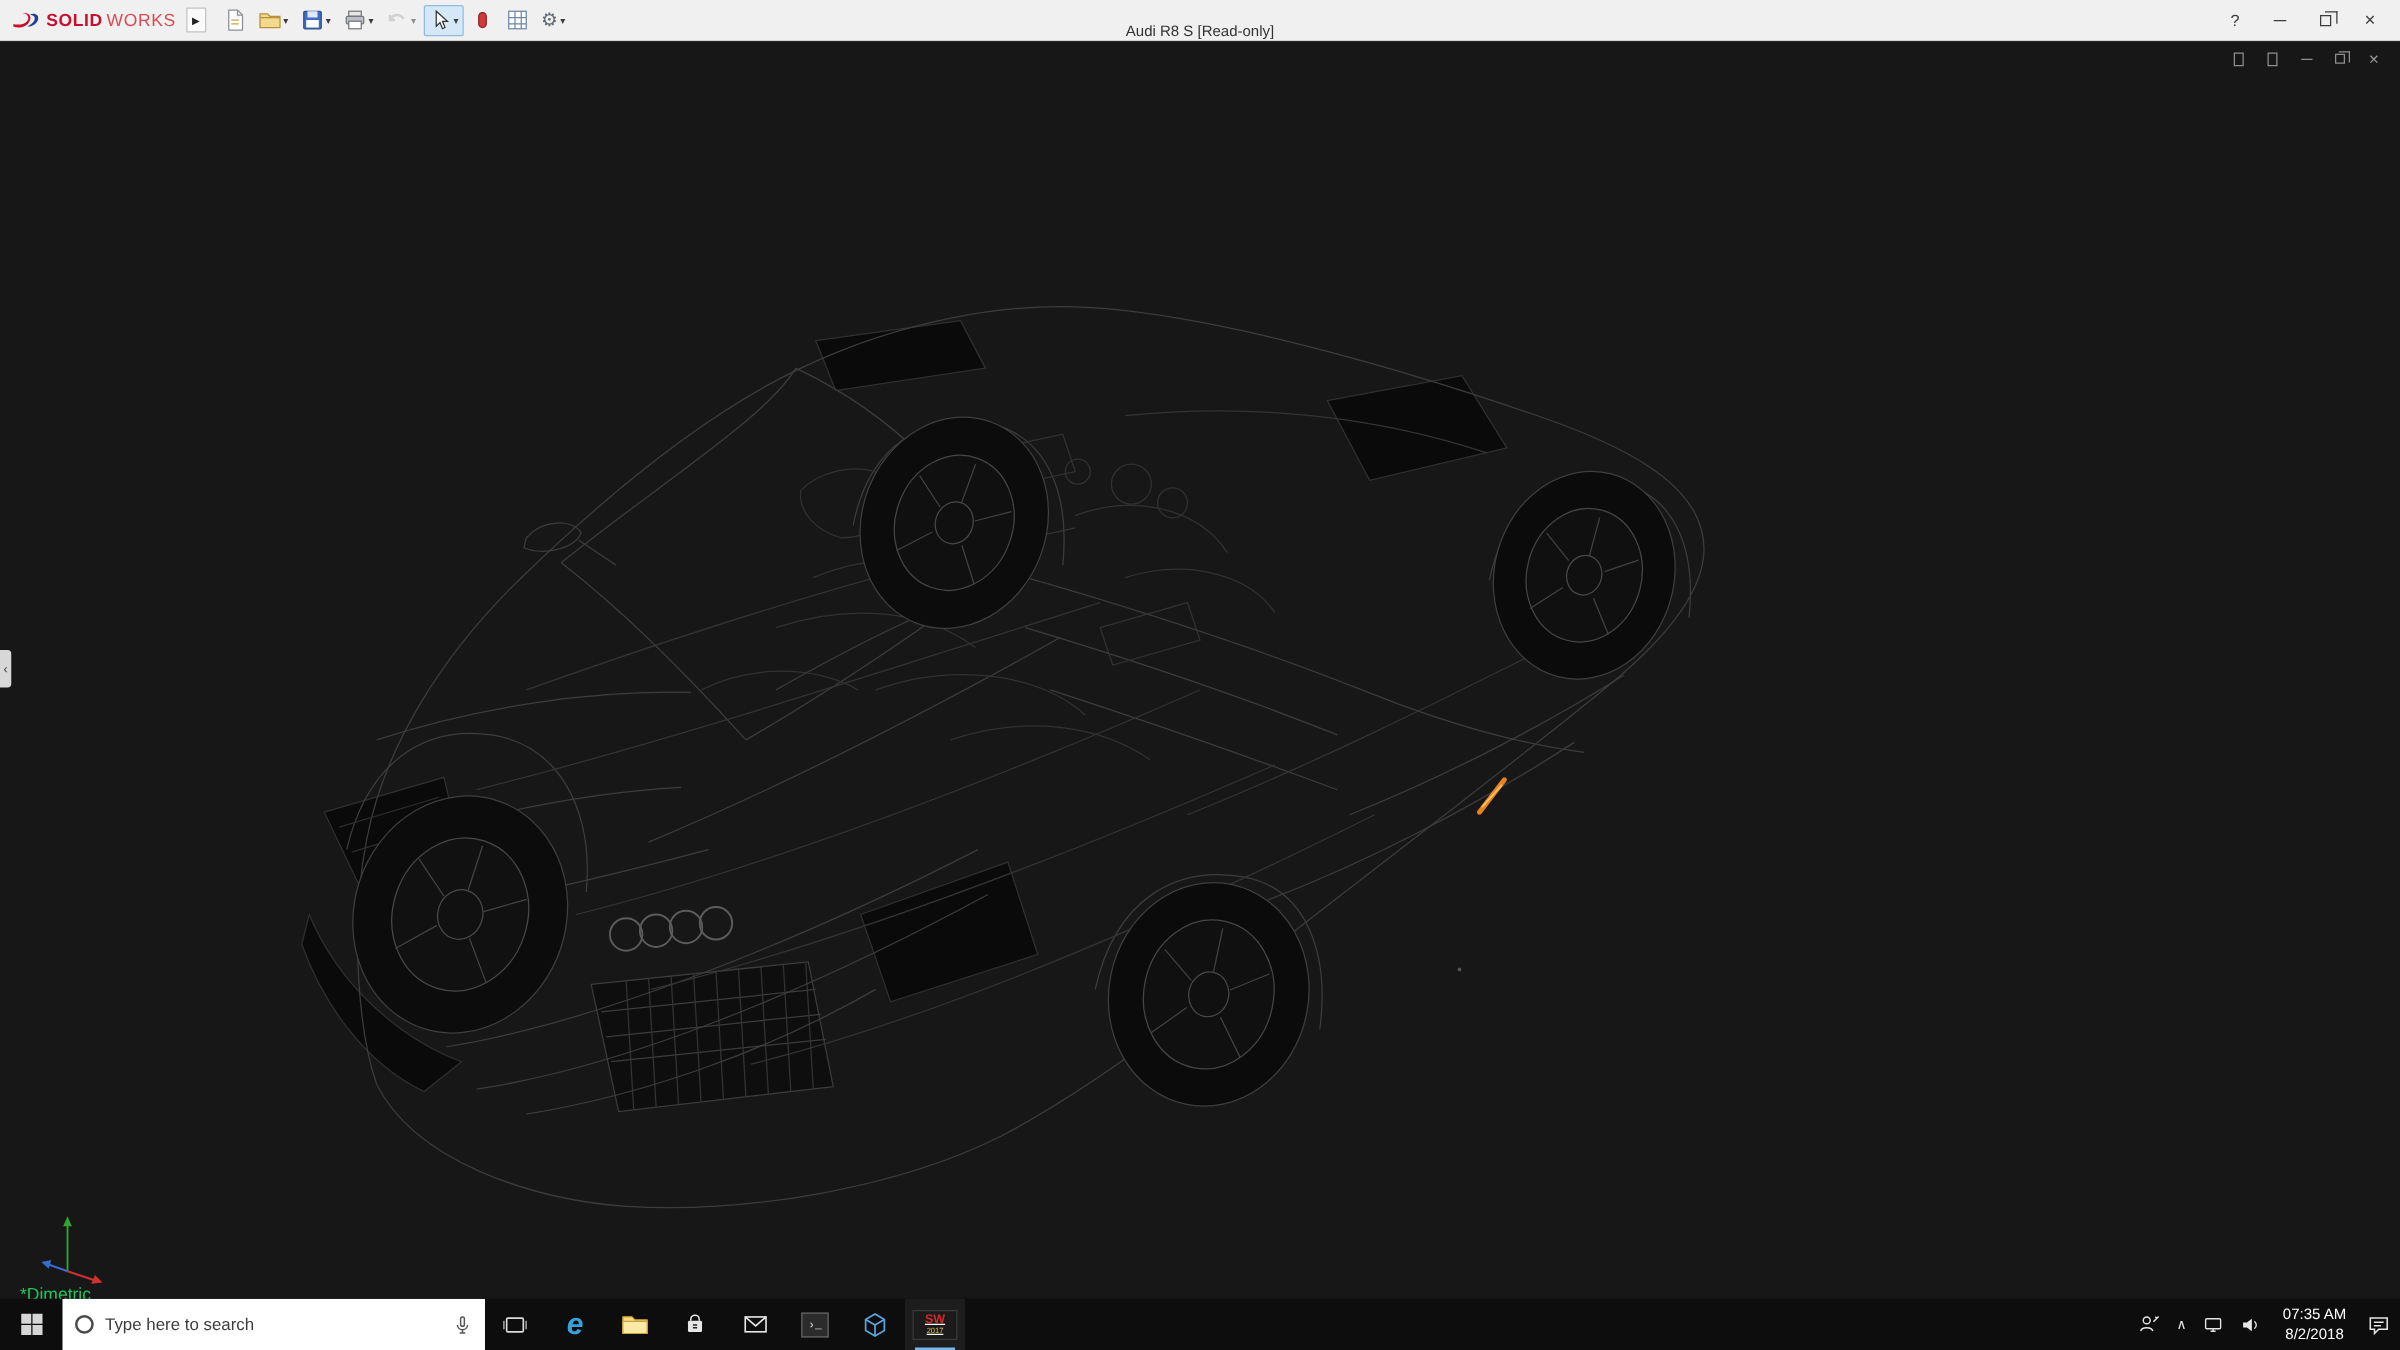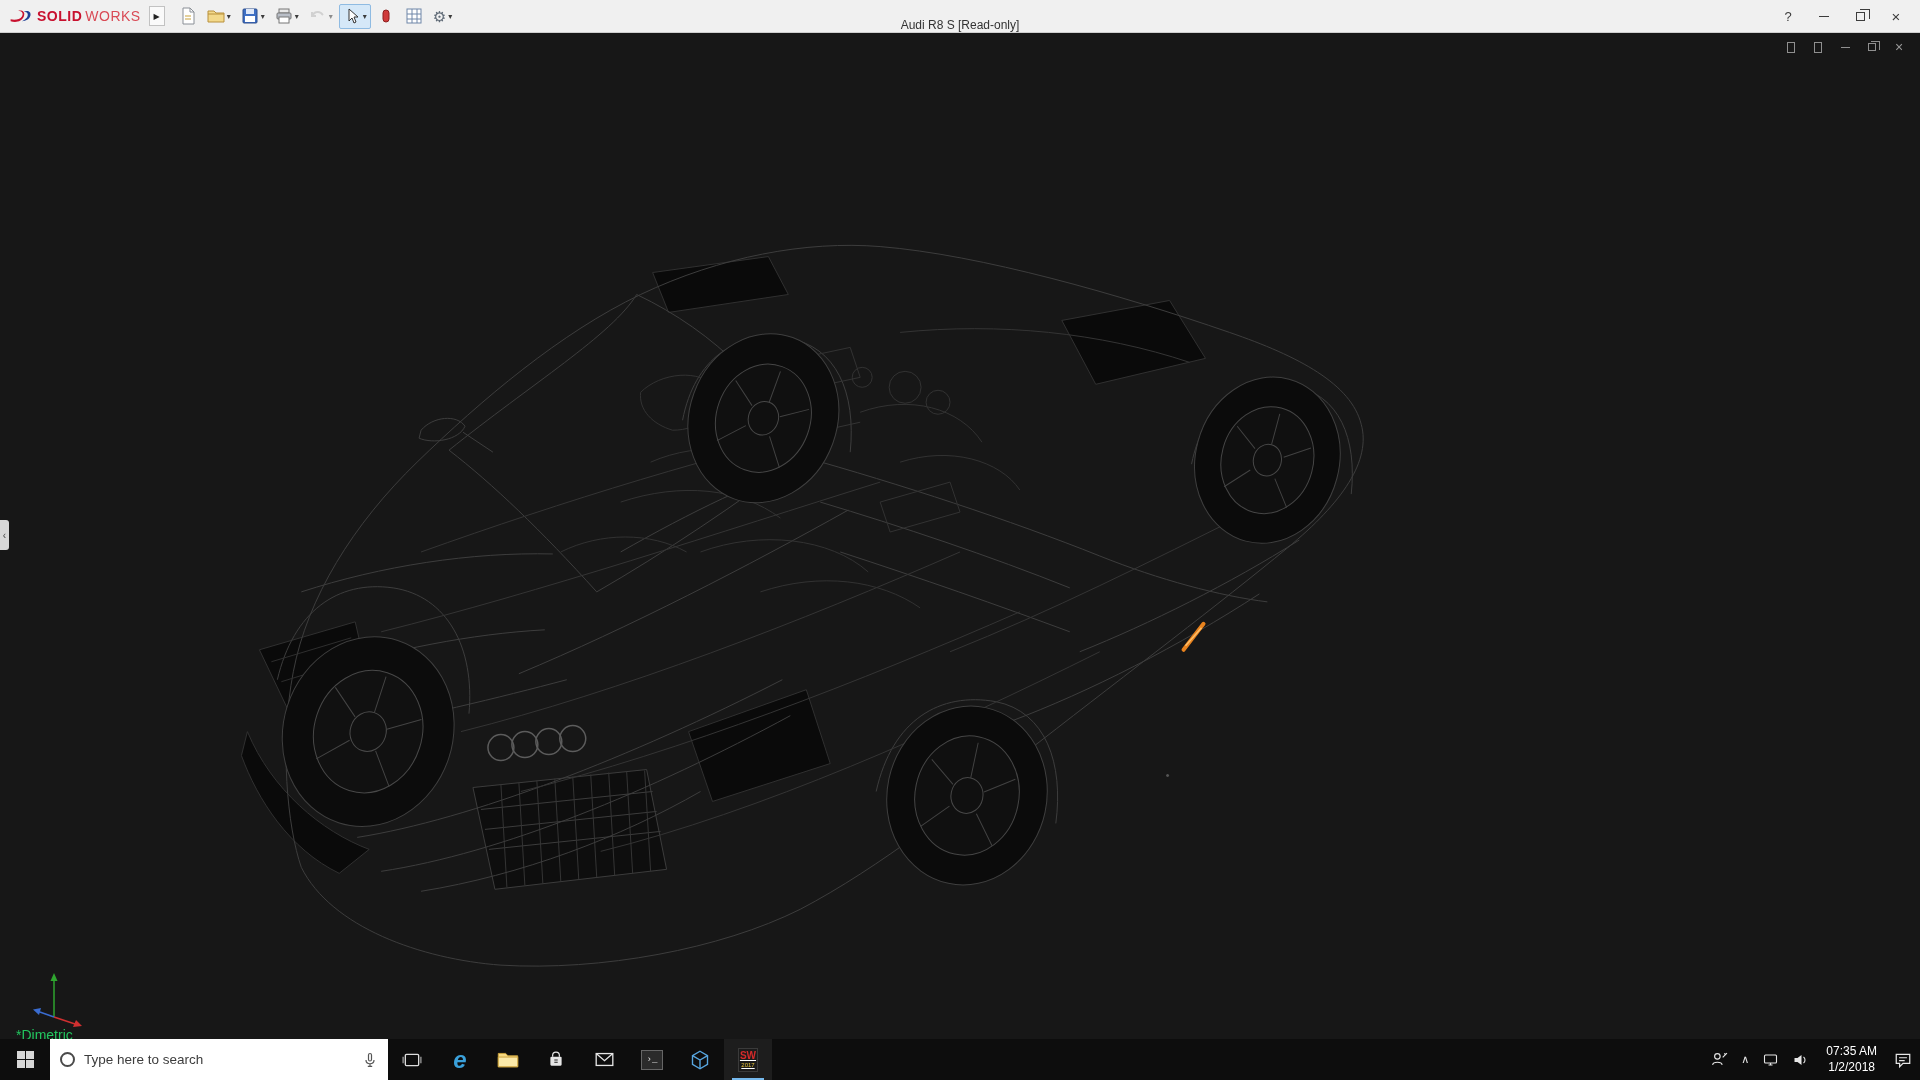--- a/index.html
+++ b/index.html
@@ -60,21 +60,21 @@
   .searchbox input { border:none; outline:none; background:transparent; flex:1; font-size:13.5px; color:#222;
     font-family:"Liberation Sans", sans-serif; }
   .searchbox input::placeholder { color:#3c3c3c; opacity:1; }
   .mic { flex:0 0 auto; display:flex; }
   .app-btn { width:48px; display:flex; align-items:center; justify-content:center; cursor:pointer; position:relative; }
   .app-btn.active { background:#1d1d1d; }
   .app-btn.active::after { content:""; position:absolute; bottom:0; left:8px; right:8px; height:2px; background:#76b9ed; }
   .edge-e { color:#3aa0da; font-size:24px; font-weight:bold; font-style:italic; line-height:1; }
   .cmd-box { width:22px; height:20px; background:#2b2b2b; border:1px solid #666; display:flex; align-items:center;
     justify-content:center; color:#e0e0e0; font-family:"Liberation Mono", monospace; font-size:9px; }
-  .sw-box { width:20px; height:24px; background:#1b1b1b; border:1px solid #3a3a3a; display:flex; flex-direction:column;
+  .sw-box { width:36px; height:24px; background:#1b1b1b; border:1px solid #3a3a3a; display:flex; flex-direction:column;
     align-items:center; justify-content:center; line-height:1;text-decoration:underline; }
   .sw-text { color:#d42a2a; font-weight:bold; font-size:10px; }
   .sw-year { color:#e8c53a; font-size:6px; margin-top:1px; }
   .tray { margin-left:auto; display:flex; align-items:center; gap:13px; padding:0 8px; }
   .tray-ic { display:flex; align-items:center; justify-content:center; cursor:pointer; }
   .chev { color:#e6e6e6; font-size:11px; }
   .clock { text-align:center; font-size:12px; line-height:1.3; color:#fff; cursor:pointer; padding:0 4px; }
 </style>
 </head>
 <body>
@@ -408,21 +408,21 @@
         </svg>
       </span>
       <span class="tray-ic">
         <svg width="17" height="16" viewBox="0 0 16 16">
           <path d="M2 6 v4 h3 l4 3 V3 L5 6 z" fill="#e6e6e6"></path>
           <path d="M11 5 c2 1.5 2 4.5 0 6" fill="none" stroke="#e6e6e6" stroke-width="1.1"></path>
         </svg>
       </span>
       <span class="clock">
         <div>07:35 AM</div>
-        <div>1/2/2018</div>
+        <div>8/2/2018</div>
       </span>
       <span class="tray-ic">
         <svg width="18" height="18" viewBox="0 0 16 16">
           <path d="M2 3 h12 v8 H8 l-3 3 v-3 H2 z" fill="none" stroke="#e6e6e6" stroke-width="1.1"></path>
           <path d="M4.5 6 h7 M4.5 8.5 h5" stroke="#e6e6e6" stroke-width="1.1"></path>
         </svg>
       </span>
     </div>
   </footer>
 </div>

